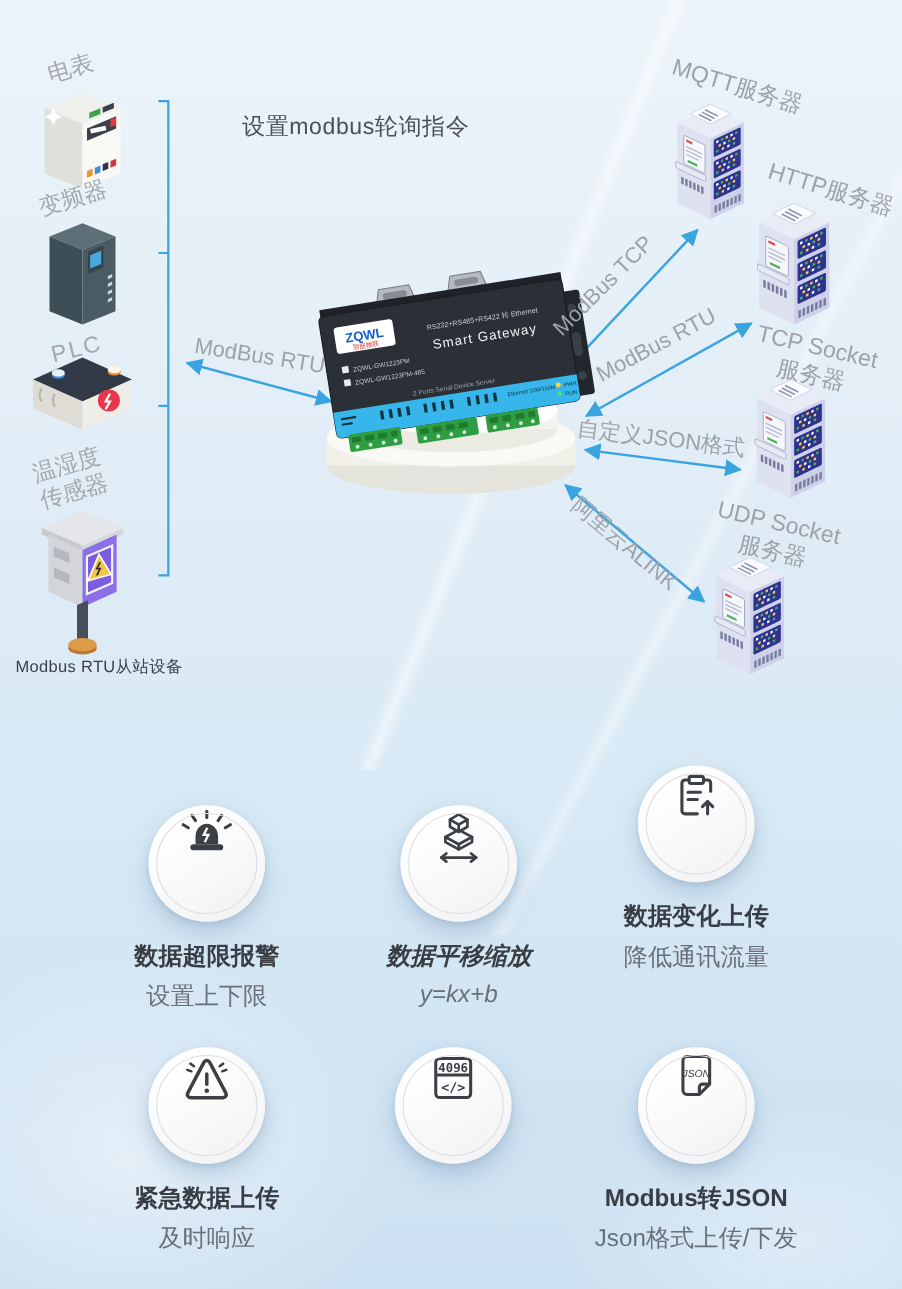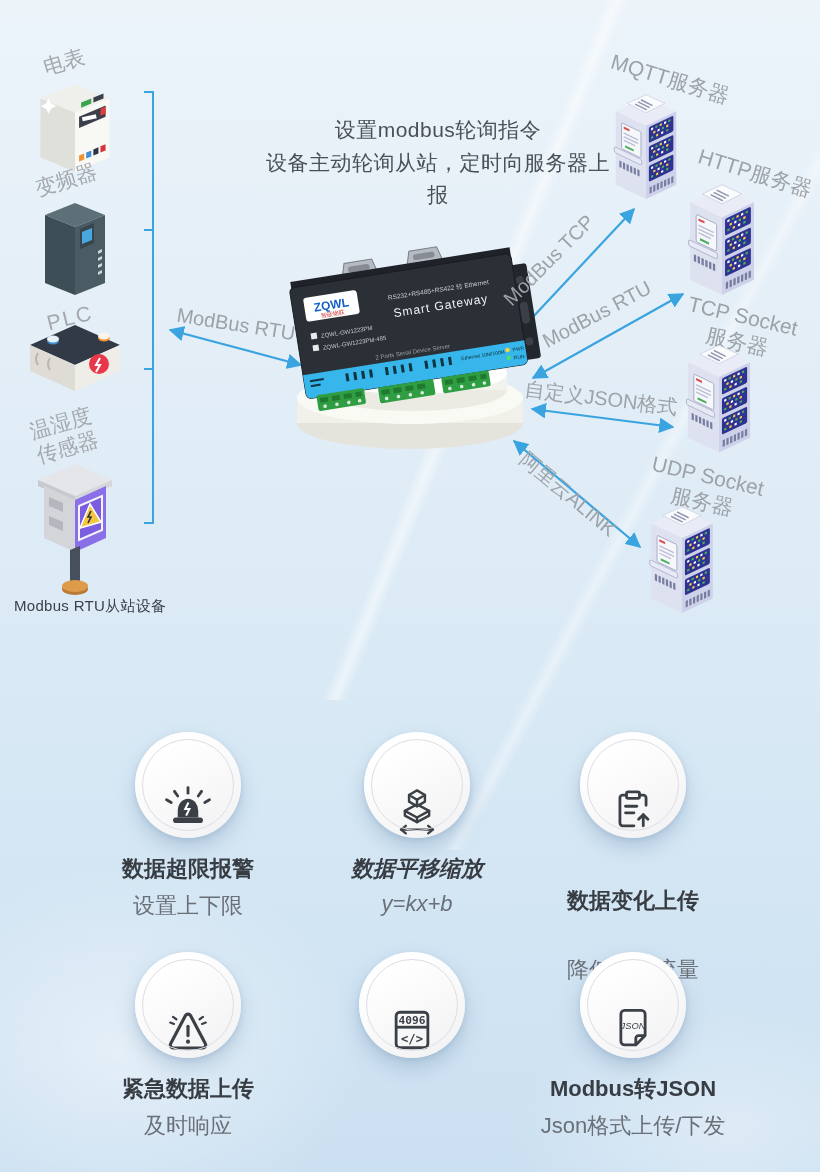--- a/index.html
+++ b/index.html
@@ -12,34 +12,34 @@
   .diag1{left:260px;top:-120px;width:480px;height:820px;
     background:linear-gradient(112deg,transparent 48.5%,rgba(255,255,255,.5) 50%,transparent 51.5%);}
   .diag2{left:430px;top:150px;width:420px;height:700px;
     background:linear-gradient(118deg,transparent 48.5%,rgba(255,255,255,.38) 50%,transparent 51.5%);}
   .glow{left:-160px;top:840px;width:560px;height:420px;
     background:radial-gradient(ellipse at center,rgba(255,255,255,.45),transparent 62%);}
   .glow2{left:470px;top:980px;width:520px;height:300px;
     background:radial-gradient(ellipse at center,rgba(255,255,255,.35),transparent 60%);}
 
   .abs{position:absolute;}
-  .hdr{left:220px;top:114px;width:350px;text-align:center;
-    font-size:21px;line-height:1.55;color:#4b5057;letter-spacing:.5px;margin-left:43px;}
+  .hdr{left:220px;top:100px;width:350px;text-align:left;
+    font-size:21px;line-height:1.55;color:#4b5057;letter-spacing:.5px;}
   .devlabel{color:#a4a8ad;font-size:21px;text-align:center;transform-origin:center;}
   .caption{left:14px;top:597px;font-size:15px;color:#3c4148;font-weight:500;letter-spacing:.3px;}
   .srvlabel{color:#9da2a8;font-size:21px;line-height:1.25;text-align:center;transform-origin:center;}
   .arrlabel{color:#9da2a8;font-size:20px;text-align:center;transform-origin:center;white-space:nowrap;}
 
   .overlay{left:0;top:0;width:820px;height:1172px;pointer-events:none;}
 
   .feature{position:absolute;display:flex;flex-direction:column;align-items:center;}
   .fcircle{width:106px;height:106px;border-radius:50%;position:relative;
     background:linear-gradient(150deg,#ffffff 20%,#f2f2f4 95%);
     box-shadow:0 10px 20px rgba(125,155,185,.40),0 2px 5px rgba(125,155,185,.28);
-    display:flex;align-items:flex-end;justify-content:center;}
+    display:flex;align-items:flex-start;justify-content:center;}
   .fcircle::before{content:"";position:absolute;inset:7px;border-radius:50%;border:1px solid #dddee3;}
   .ftitle{margin-top:16px;font-size:22px;font-weight:700;color:#383d44;white-space:nowrap;}
   .fsub{margin-top:7px;font-size:22px;color:#6a7078;white-space:nowrap;}
 
   svg{display:block;}
 </style>
 </head>
 <body>
 
 <div class="canvas">
@@ -58,21 +58,20 @@
     <path d="M144,92 H153 V523 H144 M144,230 H153 M144,369 H153" fill="none" stroke="#3aa4e0" stroke-width="2"></path>
     <line x1="170" y1="330" x2="301" y2="365" stroke="#3aa4e0" stroke-width="2.2" marker-start="url(#ah)" marker-end="url(#ah)"></line>
     <line x1="501" y1="351" x2="634" y2="209" stroke="#3aa4e0" stroke-width="2.2" marker-start="url(#ah)" marker-end="url(#ah)"></line>
     <line x1="533" y1="378" x2="683" y2="294" stroke="#3aa4e0" stroke-width="2.2" marker-start="url(#ah)" marker-end="url(#ah)"></line>
     <line x1="532" y1="409" x2="673" y2="427" stroke="#3aa4e0" stroke-width="2.2" marker-start="url(#ah)" marker-end="url(#ah)"></line>
     <line x1="514" y1="441" x2="640" y2="547" stroke="#3aa4e0" stroke-width="2.2" marker-start="url(#ah)" marker-end="url(#ah)"></line>
   </svg>
 
   <div class="abs hdr">
     <div>设置modbus轮询指令</div>
-    <div>设备主动轮询从站，定时向服务器上报</div>
   </div>
 
   <div class="abs devlabel" style="left:28px;top:48px;width:72px;transform:rotate(-17deg);">电表</div>
   <svg class="abs" style="left:28px;top:72px;" width="92" height="112" viewBox="0 0 90 110">
     <polygon points="46,12 80,26 46,40 12,26" fill="#efefeb"></polygon>
     <polygon points="12,26 46,40 46,98 12,84" fill="#e0e0db"></polygon>
     <polygon points="46,40 80,26 80,84 46,98" fill="#f8f8f5"></polygon>
     <polygon points="52,30 62,26 62,31 52,35" fill="#3aa44d"></polygon>
     <polygon points="64,25 74,21 74,26 64,30" fill="#3a3f4a"></polygon>
     <polygon points="50,44 76,33 76,44 50,55" fill="#3a3f4a"></polygon>
@@ -361,21 +360,21 @@
           <path d="M13,51 h34"></path>
           <path d="M18,47 l-5,4 5,4"></path>
           <path d="M42,47 l5,4 -5,4"></path>
         </g>
       </svg>
     </div>
     <div class="ftitle">数据平移缩放</div>
     <div class="fsub">y=kx+b</div>
   </div>
 
-  <div class="feature" style="left:523px;top:732px;width:220px;gap:32px;">
+  <div class="feature" style="left:523px;top:696px;width:220px;">
     <div class="fcircle">
       <svg width="56" height="56" viewBox="0 0 60 60">
         <g fill="none" stroke="#3b4046" stroke-width="3" stroke-linecap="round" stroke-linejoin="round">
           <path d="M23,14 h-4 a3,3 0 0 0 -3,3 v27 a3,3 0 0 0 3,3 h12"></path>
           <path d="M37,14 h4 a3,3 0 0 1 3,3 v8"></path>
           <rect x="23" y="10.5" width="14" height="7" rx="2"></rect>
           <line x1="22" y1="26" x2="34" y2="26"></line>
           <line x1="22" y1="33" x2="31" y2="33"></line>
           <path d="M41,47 v-12"></path>
           <path d="M36,40 l5,-5 5,5"></path>

